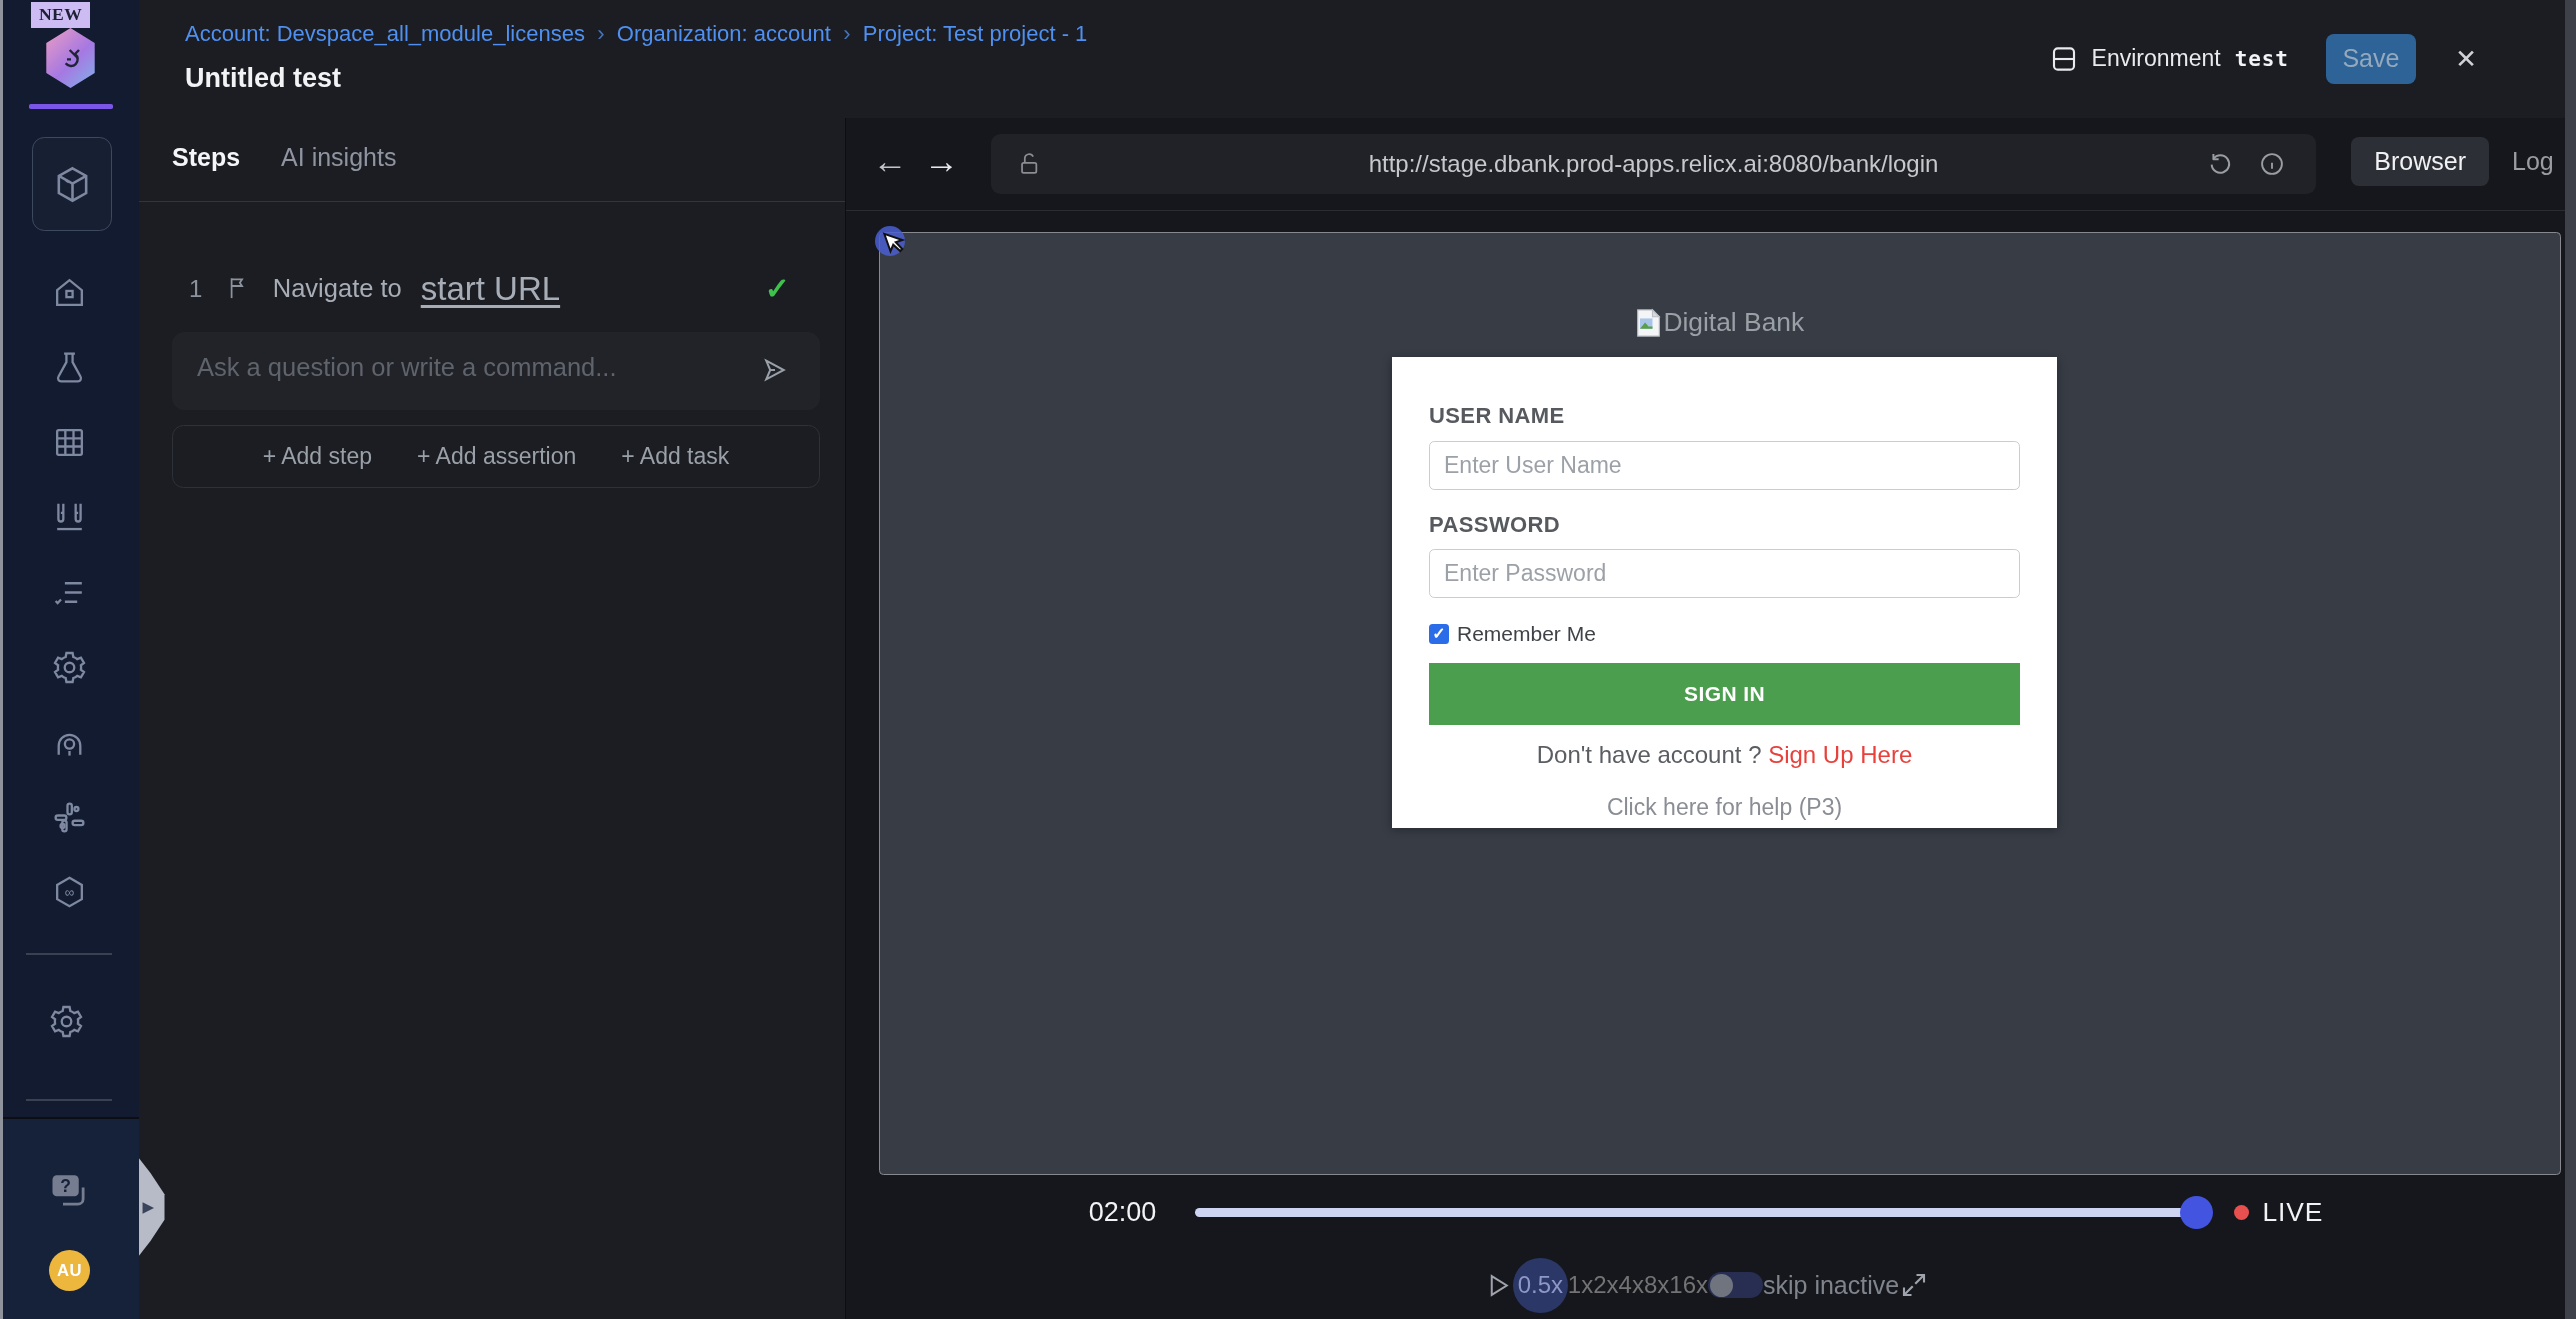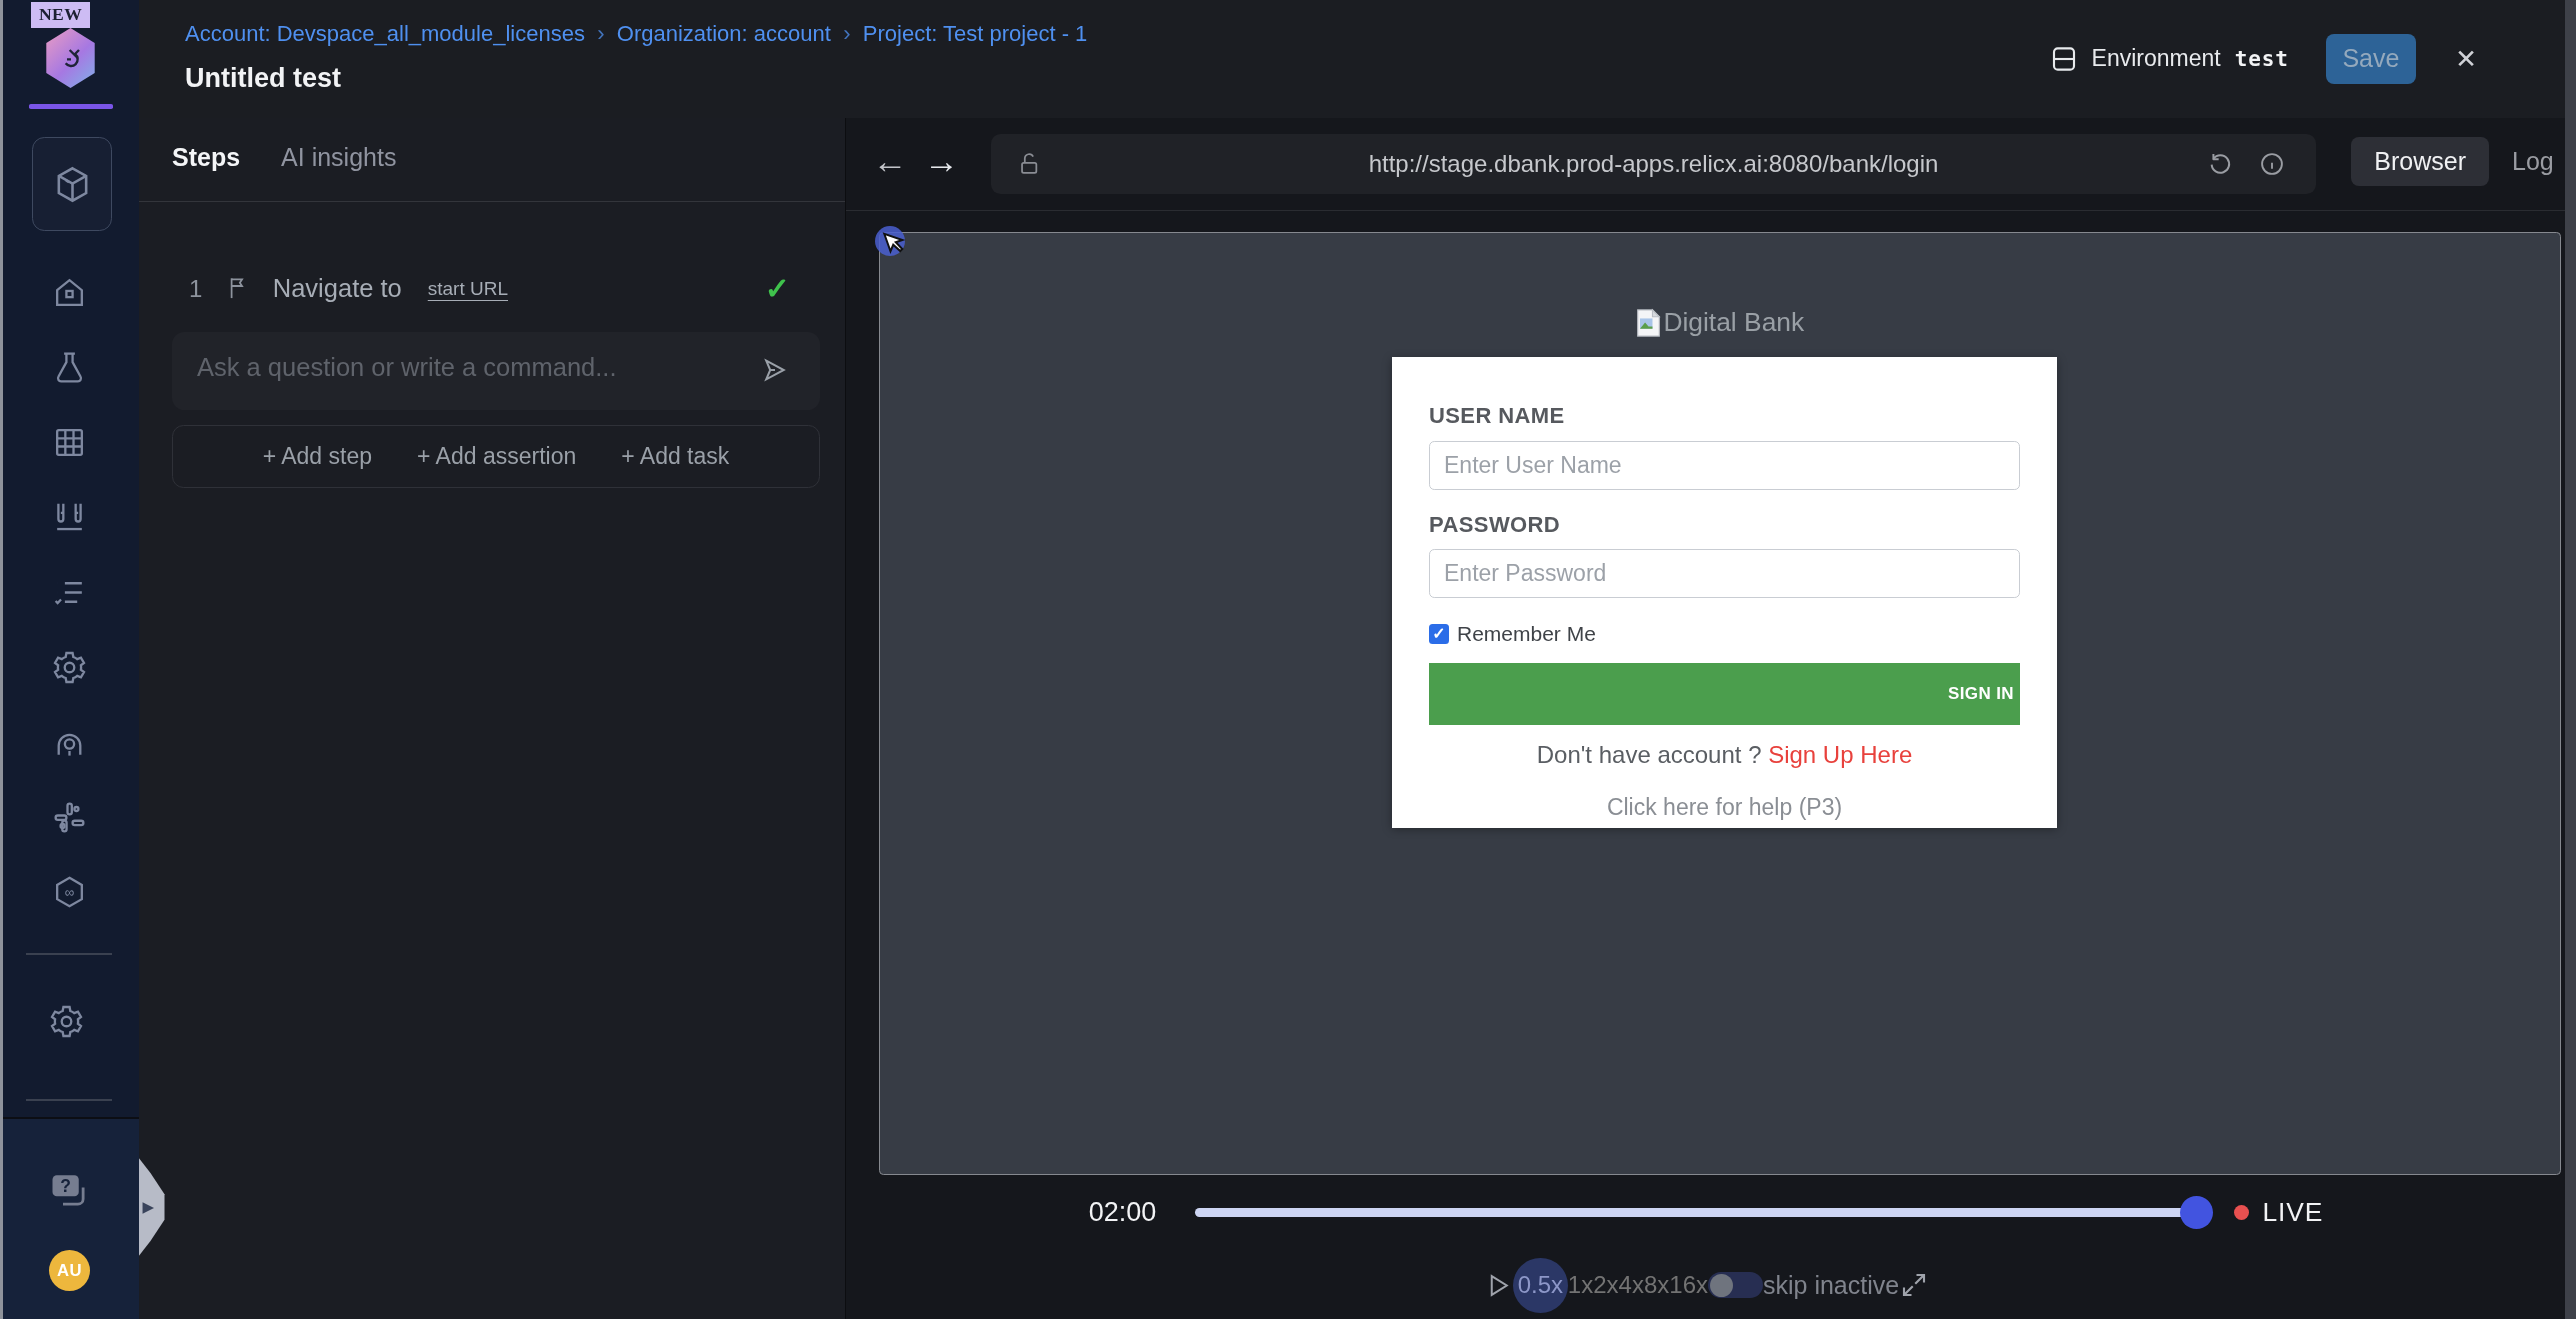--- a/index.html
+++ b/index.html
@@ -37,21 +37,21 @@
   
   .steps-panel{position:absolute;left:139px;top:118px;width:707px;height:1202px;background:#1b1d23;border-right:1.8px solid #0c0d10;box-sizing:border-box;}
   .tabs-row{position:absolute;left:33px;top:25px;display:flex;gap:41px;font-size:25px;}
   .tab-active{color:#f4f5f7;font-weight:600;}
   .tab-idle{color:#9094a0;}
   .tabs-divider{position:absolute;left:0;top:83px;width:100%;height:0.9px;background:#33353b;}
   .step-row{position:absolute;left:0;top:130px;width:100%;height:81px;display:flex;align-items:center;}
   .step-num{margin-left:50px;color:#8d939d;font-size:24px;}
   .step-flag{margin-left:23px;}
   .step-text{margin-left:21px;color:#a7adb6;font-size:25.5px;}
-  .step-link{color:#a7adb6;font-size:19px;text-decoration:underline;text-underline-offset:5.3px;margin-left:26px;}
+  .step-link{color:#a7adb6;font-size:33px;text-decoration:underline;text-underline-offset:5.3px;margin-left:19px;}
   .step-check{position:absolute;right:55px;color:#3fc24c;font-size:30px;font-weight:700;}
   .command-box{position:absolute;left:33px;top:214px;width:648px;height:78px;background:#212329;border-radius:12.3px;box-sizing:border-box;}
   .command-ph{position:absolute;left:25px;top:21px;color:#5f636b;font-size:25.5px;}
   .send-ic{position:absolute;right:30px;top:23px;}
   .actions-box{position:absolute;left:33px;top:307px;width:648px;height:63px;border:1.8px solid #2f3138;border-radius:11.5px;box-sizing:border-box;display:flex;align-items:center;justify-content:center;gap:33px;}
   .action-btn{color:#9aa0a8;font-size:23px;background:none;border:none;font-family:inherit;}
 
   
   .bpane{position:absolute;left:846px;top:118px;width:1720px;height:1202px;background:#15171c;}
   .toolbar{position:absolute;left:0;top:0;width:100%;height:92px;border-bottom:0.9px solid #2a2c31;}
@@ -71,21 +71,21 @@
   .cursor-badge .dot{position:absolute;left:0;top:0;width:30px;height:30px;border-radius:50%;background:#4a5fd0;opacity:.85;}
   .site-logo-row{position:absolute;left:0;top:74px;width:100%;display:flex;align-items:center;justify-content:center;gap:2.6px;}
   .site-alt{color:#9aa0a6;font-size:26.4px;}
   .login-card{position:absolute;left:512px;top:124px;width:665px;height:471px;background:#ffffff;box-shadow:0 1.8px 8.8px rgba(0,0,0,.35);box-sizing:border-box;padding:46px 37px 0;}
   .f-label{font-size:22px;font-weight:700;color:#56595e;letter-spacing:0.4px;}
   .f-input{width:100%;height:49px;border:1.8px solid #c9cdd3;border-radius:5.3px;box-sizing:border-box;margin:11.5px 0 22px;padding:0 14px;font-size:23px;font-family:inherit;color:#333;background:#fff;}
   .f-input::placeholder{color:#9ca1a8;}
   .remember-row{display:flex;align-items:center;gap:8px;margin:1.8px 0 17.6px;}
   .cbox{width:20px;height:20px;background:#2b6de8;border-radius:3.5px;color:#fff;font-size:16px;font-weight:700;display:flex;align-items:center;justify-content:center;}
   .remember-lab{font-size:21px;color:#3f4348;}
-  .signin-btn{width:100%;height:62px;background:#4b9e4d;border:none;color:#fff;font-size:17px;font-weight:700;letter-spacing:0.4px;font-family:inherit;text-align:right;}
+  .signin-btn{width:100%;height:62px;background:#4b9e4d;border:none;color:#fff;font-size:21px;font-weight:700;letter-spacing:0.4px;font-family:inherit;}
   .signup-row{margin-top:16px;text-align:center;font-size:24px;color:#5a5e63;}
   .signup-link{color:#e8413c;}
   .help-row{margin-top:25px;text-align:center;font-size:23px;color:#8a8e94;}
 
   .timeline{position:absolute;left:0;top:1068px;width:100%;height:53px;display:flex;align-items:center;justify-content:center;}
   .t-elapsed{color:#f2f3f5;font-size:27px;}
   .t-track{position:relative;width:1004px;height:8.8px;background:#cdd5f3;border-radius:4.4px;margin-left:39px;}
   .t-thumb{position:absolute;right:-14px;top:-12.3px;width:33px;height:33px;border-radius:50%;background:#4254e0;}
   .t-dot{width:15px;height:15px;border-radius:50%;background:#e85050;margin-left:35px;}
   .t-live{color:#f2f3f5;font-size:26.4px;letter-spacing:0.9px;margin-left:13.2px;}

